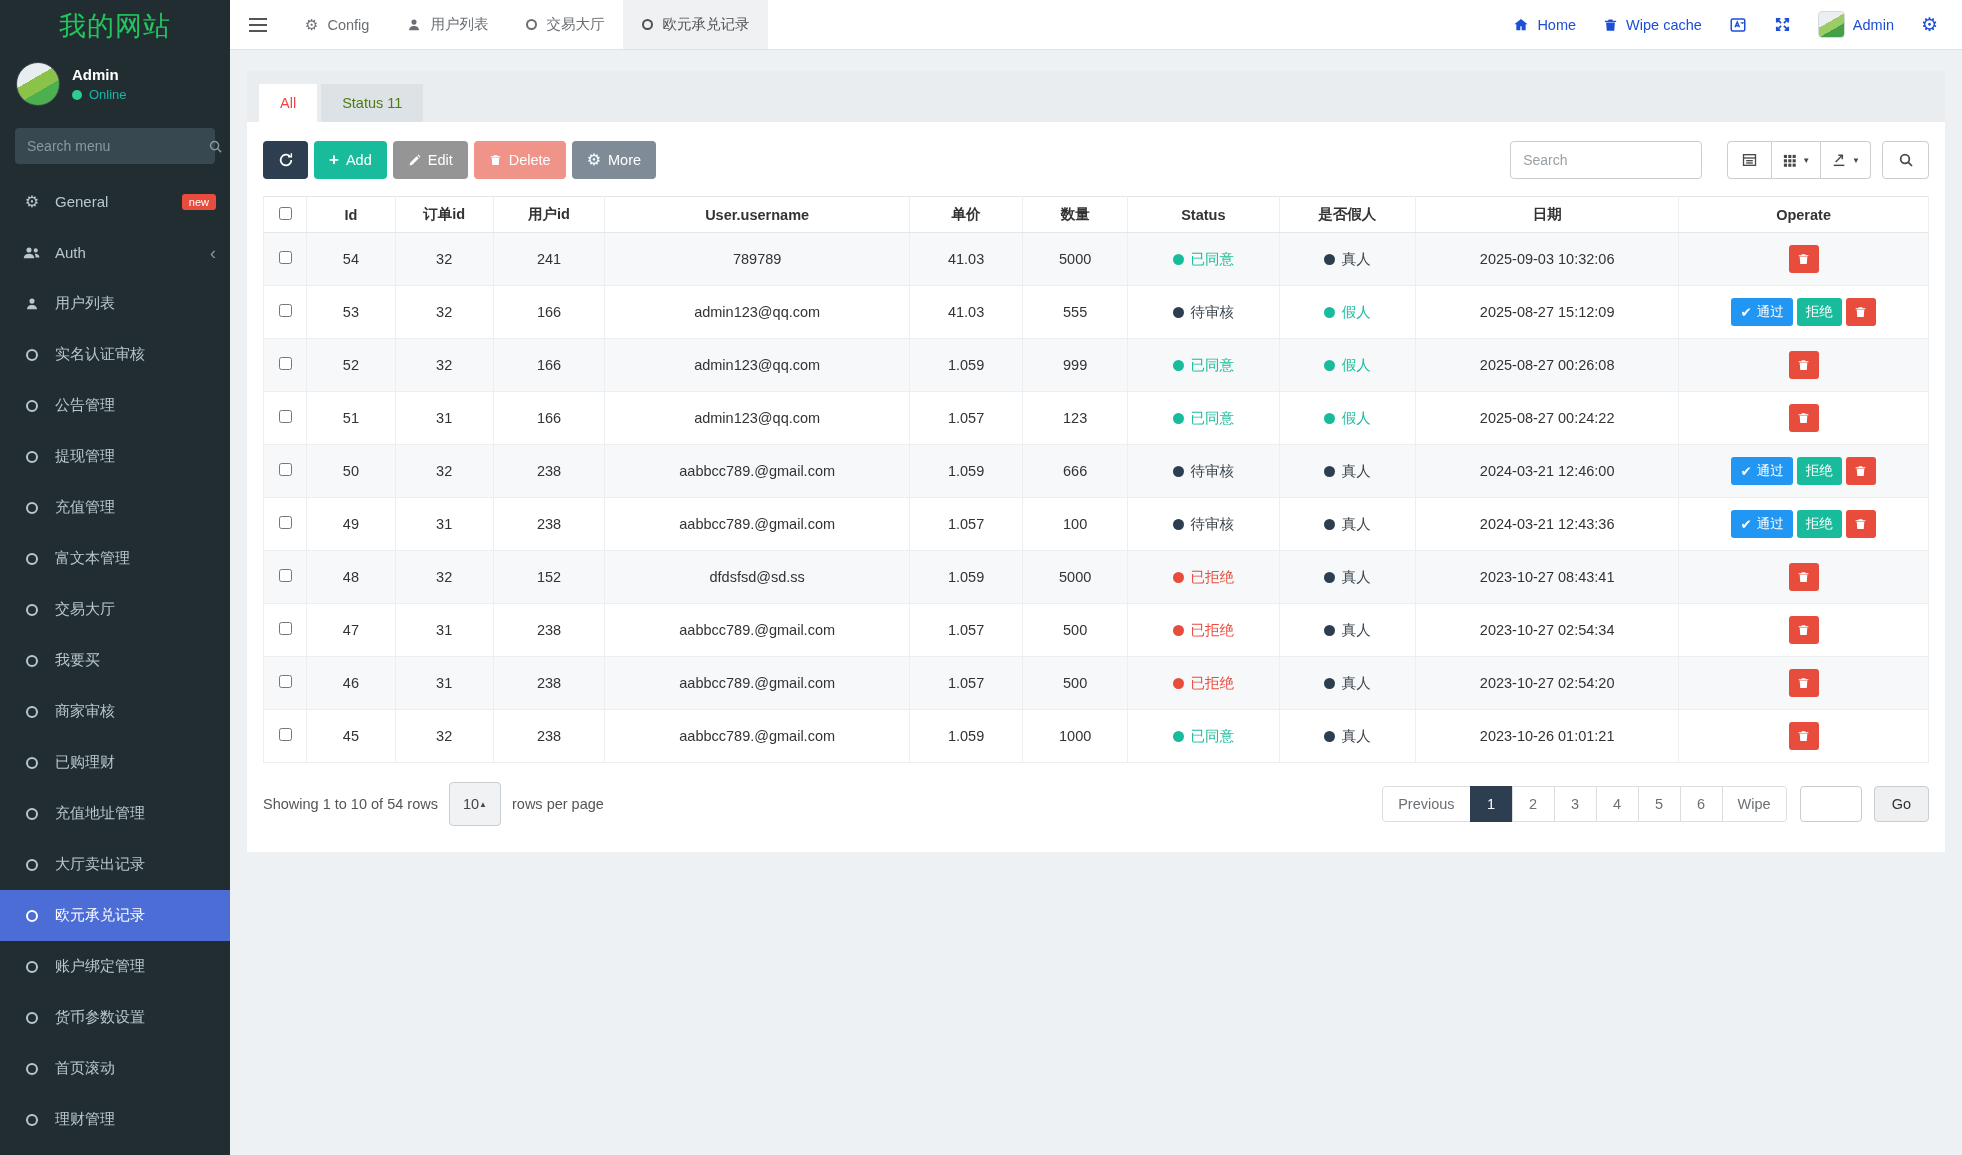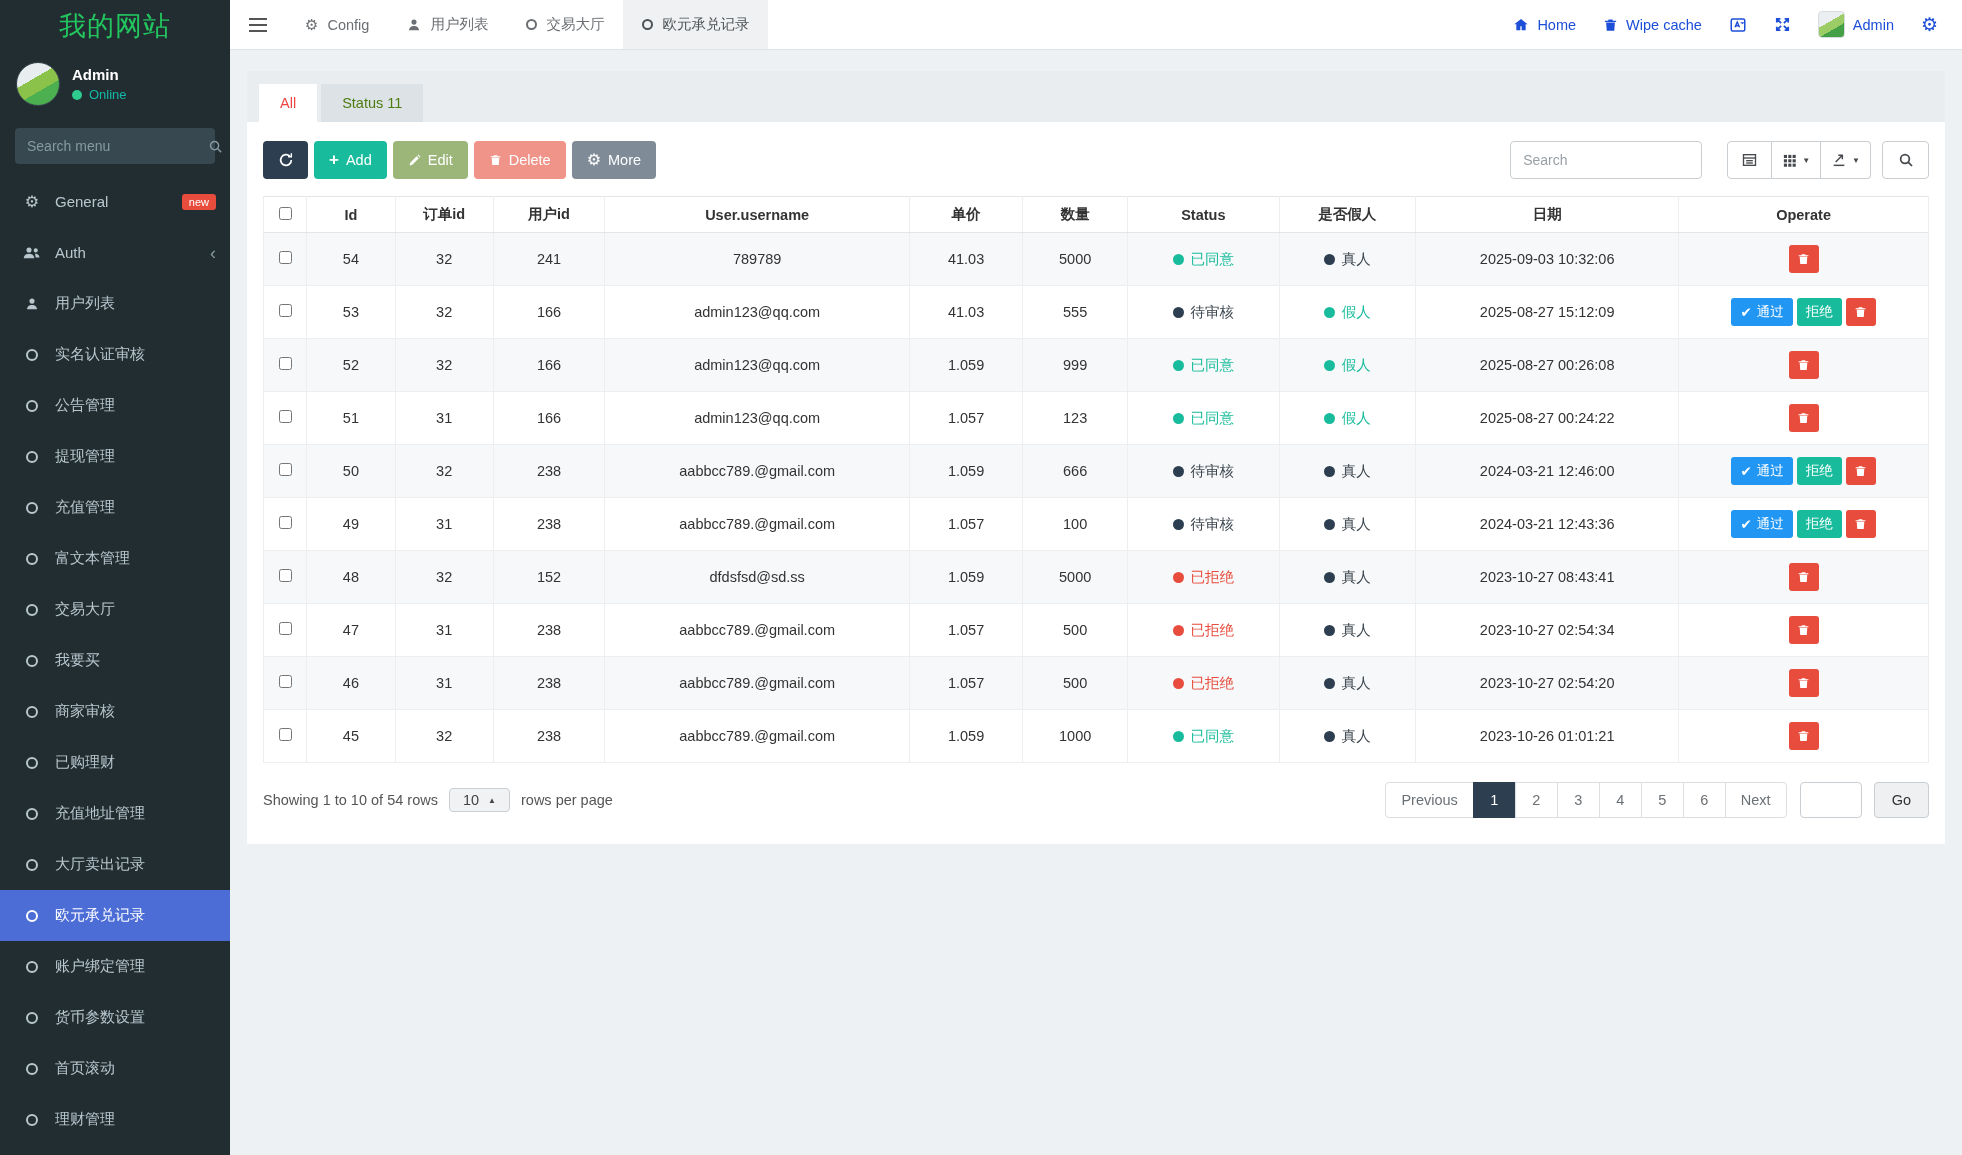--- a/index.html
+++ b/index.html
@@ -48,21 +48,21 @@
   .ptab { padding:11px 21px; font-size:14.5px; cursor:pointer; }
   .ptab.active { background:#fff; color:#ef4444; }
   .ptab.inactive { background:#dce2e6; color:#4d7c0f; margin-left:4px; }
   .panel-body { background:#fff; padding:19px 16px 26px 16px; }
   
   .toolbar { display:flex; align-items:center; margin-bottom:17px; }
   .btn { height:38px; border:none; border-radius:4px; color:#fff; font-size:14.5px; font-family:inherit;
          display:inline-flex; align-items:center; gap:7px; padding:0 15px; margin-right:6px; cursor:pointer; }
   .btn-refresh { background:#2c3e50; width:45px; justify-content:center; padding:0; }
   .btn-add  { background:#18bc9c; }
-  .btn-edit { background:#4d7c0f; opacity:.55; }
+  .btn-edit { background:#404040; opacity:.55; }
   .btn-delete { background:#e74c3c; opacity:.6; }
   .btn-more { background:#7f8c98; }
   .toolbar-right { margin-left:auto; display:flex; align-items:center; }
   .search-input { width:192px; height:38px; border:1px solid #c9ced2; border-radius:4px; padding:0 12px; font-size:14px; color:#555; font-family:inherit; outline:none; }
   .search-input::placeholder { color:#9aa0a6; }
   .view-group { display:flex; margin-left:25px; }
   .vbtn { height:38px; min-width:45px; background:#fff; border:1px solid #c9ced2; display:flex; align-items:center; justify-content:center; gap:5px; color:#45494d; cursor:pointer; padding:0 10px; }
   .vbtn + .vbtn { border-left:none; }
   .vbtn:first-child { border-radius:4px 0 0 4px; }
   .vbtn:last-child { border-radius:0 4px 4px 0; }
@@ -79,21 +79,21 @@
   .t-pending { color:#3d4750; } .t-pending .st-dot { background:#2c3e50; }
   .t-real    { color:#3d4750; } .t-real    .st-dot { background:#2c3e50; }
   .t-fake    { color:#18bc9c; } .t-fake    .st-dot { background:#18bc9c; }
   .abtn { height:28px; border:none; border-radius:3px; color:#fff; font-size:13.5px; font-family:inherit;
           display:inline-flex; align-items:center; justify-content:center; gap:5px; padding:0 9px; margin:0 2px; cursor:pointer; vertical-align:middle; }
   .abtn-approve { background:#2196f3; }
   .abtn-reject  { background:#18bc9c; }
   .abtn-trash   { background:#e74c3c; width:30px; padding:0; }
   
   .table-footer { display:flex; align-items:center; margin-top:19px; font-size:14.5px; color:#555; }
-  .page-size { margin:0 11px; border:1px solid #c9ced2; background:#f1f2f3; border-radius:4px; height:24px; padding:0 13px; display:inline-flex; align-items:center; gap:9px; color:#444; cursor:pointer; }
+  .page-size { margin:0 11px; border:1px solid #c9ced2; background:#f1f2f3; border-radius:4px; height:44px; padding:0 13px; display:inline-flex; align-items:center; gap:0; color:#444; cursor:pointer; }
   .pagination { margin-left:auto; display:flex; align-items:center; }
   .pg { min-width:43px; height:36px; border:1px solid #dcdfe2; background:#fff; color:#6b7075; display:flex; align-items:center; justify-content:center; font-size:14.5px; padding:0 15px; margin-left:-1px; cursor:pointer; }
   .pg.num { padding:0; }
   .pg.first { border-radius:4px 0 0 4px; margin-left:0; }
   .pg.last { border-radius:0 4px 4px 0; }
   .pg.active { background:#2c3e50; border-color:#2c3e50; color:#fff; }
   .goto-input { width:62px; height:36px; border:1px solid #c9ced2; border-radius:4px; margin-left:13px; outline:none; font-family:inherit; padding:0 8px; }
   .go-btn { height:36px; border:1px solid #c9ced2; background:#eef0f1; border-radius:4px; color:#333; font-size:14.5px; font-family:inherit; padding:0 17px; margin-left:12px; cursor:pointer; }
   svg { display:block; }
 </style>
@@ -649,21 +649,21 @@
           <div class="pagination">
             <div class="pg first">Previous</div>
             <span id="page-numbers" style="display:flex;">
                 <div class="pg num active">1</div>
                 <div class="pg num">2</div>
                 <div class="pg num">3</div>
                 <div class="pg num">4</div>
                 <div class="pg num">5</div>
                 <div class="pg num">6</div>
               </span>
-            <div class="pg last">Next</div>
+            <div class="pg last">Wipe</div>
             <input class="goto-input" style="">
             <button class="go-btn">Go</button>
           </div>
         </div>
 
       </div>
     </div>
   </div>
 </div>
 

